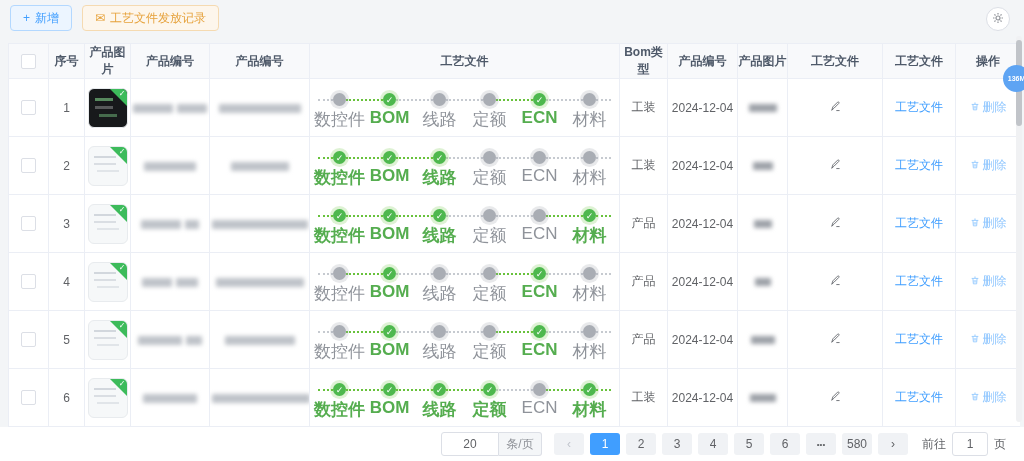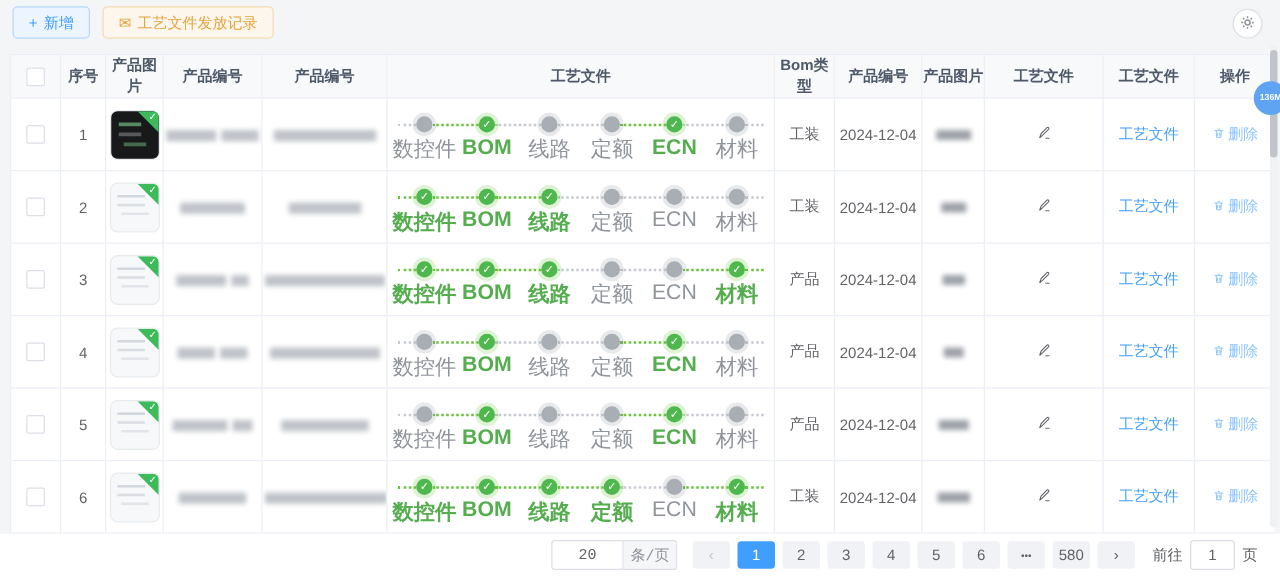--- a/index.html
+++ b/index.html
@@ -53,21 +53,21 @@
   
   .badge-136{position:absolute;top:65px;right:-6px;width:27px;height:27px;border-radius:50%;
         background:#5ea4f3;color:#fff;font-size:7px;font-weight:700;display:flex;align-items:center;
         justify-content:center;z-index:6;cursor:pointer;}
   .scrollbar{position:absolute;top:36px;right:2px;width:6px;height:386px;background:#f0f1f3;border-radius:3px;z-index:4;}
   .scroll-thumb{position:absolute;top:4px;left:0;width:6px;height:86px;background:#c1c4c9;border-radius:3px;cursor:pointer;}
   
   .footer{position:absolute;left:0;right:0;bottom:0;height:34px;background:#fff;display:flex;
         align-items:center;justify-content:flex-end;padding-right:18px;font-size:12px;color:#606266;z-index:3;}
   .total{margin-right:12px;margin-top:46px;}
-  .size-group{display:flex;margin-right:12px;font-family:Liberation Mono, monospace;}
+  .size-group{display:flex;margin-right:12px;}
   .size-input{width:56px;height:22px;border:1px solid #dcdfe6;border-radius:3px 0 0 3px;display:flex;
         align-items:center;justify-content:center;background:#fff;cursor:text;}
   .size-suffix{width:42px;height:22px;border:1px solid #dcdfe6;border-left:none;border-radius:0 3px 3px 0;
         display:flex;align-items:center;justify-content:center;background:#f4f6f8;color:#909399;cursor:pointer;}
   .pager{display:flex;gap:6px;align-items:center;}
   .page{min-width:22px;height:22px;padding:0 4px;border-radius:3px;background:#f0f2f5;display:flex;
         align-items:center;justify-content:center;cursor:pointer;font-size:12px;}
   .page.active{background:#409eff;color:#fff;}
   .page.arrow-prev{color:#c0c4cc;}
   .page.arrow-next{color:#606266;}

